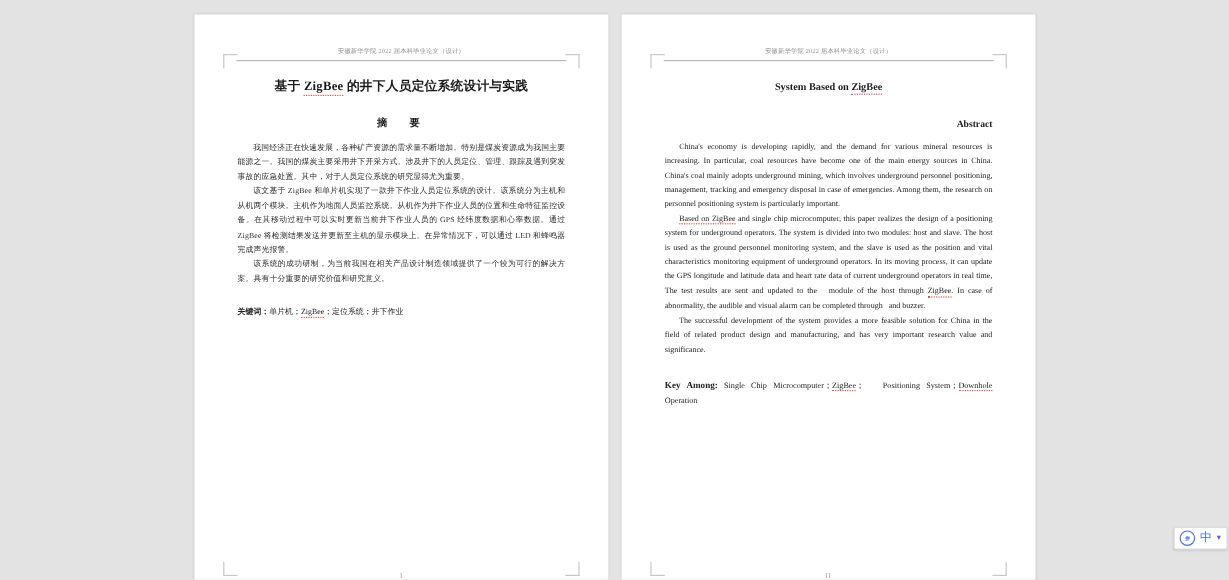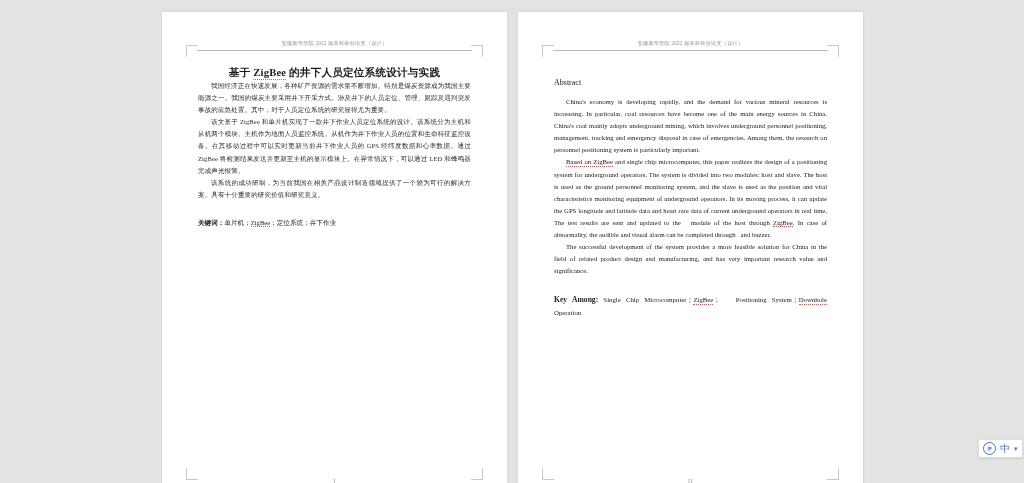--- a/index.html
+++ b/index.html
@@ -125,23 +125,23 @@
   .section-head-cn {
     text-align: center;
     font-family: "Liberation Serif", serif;
     font-weight: bold;
     font-size: 8.6px;
     color: #1b1b1b;
     margin: 17px 0 9px 0;
     letter-spacing: 5px;
   }
   .section-head-en {
-    text-align: left;
-    font-family: "Liberation Serif", serif;
-    font-weight: normal;
+    text-align: right;
+    font-family: "Liberation Serif", serif;
+    font-weight: bold;
     font-size: 8px;
     color: #1b1b1b;
     margin: 18px 0 9px 0;
   }
 
   p.para-cn {
     font-family: "Liberation Serif", serif;
     font-size: 6.5px;
     line-height: 12.1px;
     color: #2b2b2b;
@@ -234,20 +234,21 @@
       <div class="corner br"></div>
 
       <div class="running-head">安徽新华学院 2022 届本科毕业论文（设计）</div>
       <div class="head-rule"></div>
 
       <div class="body-area">
         <div class="doc-title-cn">
           <span>基于 </span><span class="spell">ZigBee</span><span> 的井下人员定位系统设计与实践</span>
         </div>
 
+        <div class="section-head-cn">摘　要</div>
 
         <p class="para-cn">我国经济正在快速发展，各种矿产资源的需求量不断增加。特别是煤炭资源成为我国主要能源之一。我国的煤炭主要采用井下开采方式。涉及井下的人员定位、管理、跟踪及遇到突发事故的应急处置。其中，对于人员定位系统的研究显得尤为重要。</p>
         <p class="para-cn">该文基于 ZigBee 和单片机实现了一款井下作业人员定位系统的设计。该系统分为主机和从机两个模块。主机作为地面人员监控系统。从机作为井下作业人员的位置和生命特征监控设备。在其移动过程中可以实时更新当前井下作业人员的 GPS 经纬度数据和心率数据。通过 ZigBee 将检测结果发送并更新至主机的显示模块上。在异常情况下，可以通过 LED 和蜂鸣器完成声光报警。</p>
         <p class="para-cn">该系统的成功研制，为当前我国在相关产品设计制造领域提供了一个较为可行的解决方案。具有十分重要的研究价值和研究意义。</p>
 
         <div class="kw-cn">
           <span class="kw-label">关键词：</span><span>单片机；<span class="spell">ZigBee</span>；定位系统；井下作业</span>
         </div>
       </div>
 
@@ -259,20 +260,23 @@
     <div class="page-inner">
       <div class="corner tl"></div>
       <div class="corner tr"></div>
       <div class="corner bl"></div>
       <div class="corner br"></div>
 
       <div class="running-head">安徽新华学院 2022 届本科毕业论文（设计）</div>
       <div class="head-rule"></div>
 
       <div class="body-area">
+        <div class="doc-title-en">
+          <span>System Based on </span><span class="spell">ZigBee</span>
+        </div>
 
         <div class="section-head-en">Abstract</div>
 
         <p class="para-en">China's economy is developing rapidly, and the demand for various mineral resources is increasing. In particular, coal resources have become one of the main energy sources in China. China's coal mainly adopts underground mining, which involves underground personnel positioning, management, tracking and emergency disposal in case of emergencies. Among them, the research on personnel positioning system is particularly important.</p>
         <p class="para-en"><span class="spell">Based on ZigBee</span><span> and single chip microcomputer, this paper realizes the design of a positioning system for underground operators. The system is divided into two modules: host and slave. The host is used as the ground personnel monitoring system, and the slave is used as the position and vital characteristics monitoring equipment of underground operators. In its moving process, it can update the GPS longitude and latitude data and heart rate data of current underground operators in real time, The test results are sent and updated to the &nbsp; module of the host through </span><span class="spell">ZigBee</span>. In case of abnormality, the audible and visual alarm can be completed through &nbsp; and buzzer.</p>
         <p class="para-en">The successful development of the system provides a more feasible solution for China in the field of related product design and manufacturing, and has very important research value and significance.</p>
 
         <div class="kw-en">
           <span class="kw-label">Key Among:</span>
           <span>Single Chip Microcomputer；<span class="spell">ZigBee</span>；&nbsp;&nbsp; Positioning System；<span class="spell">Downhole</span> Operation</span>

